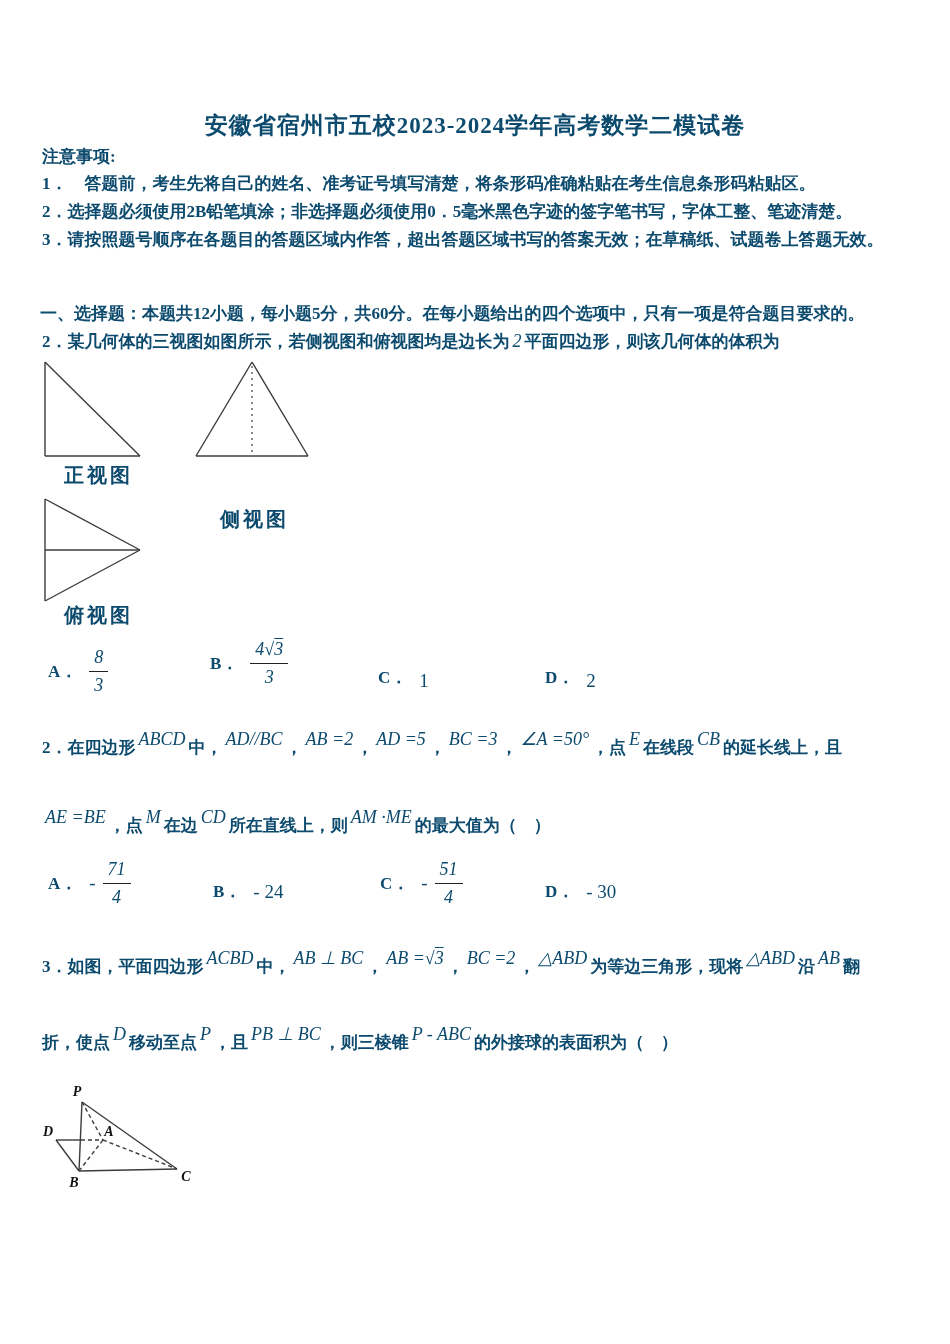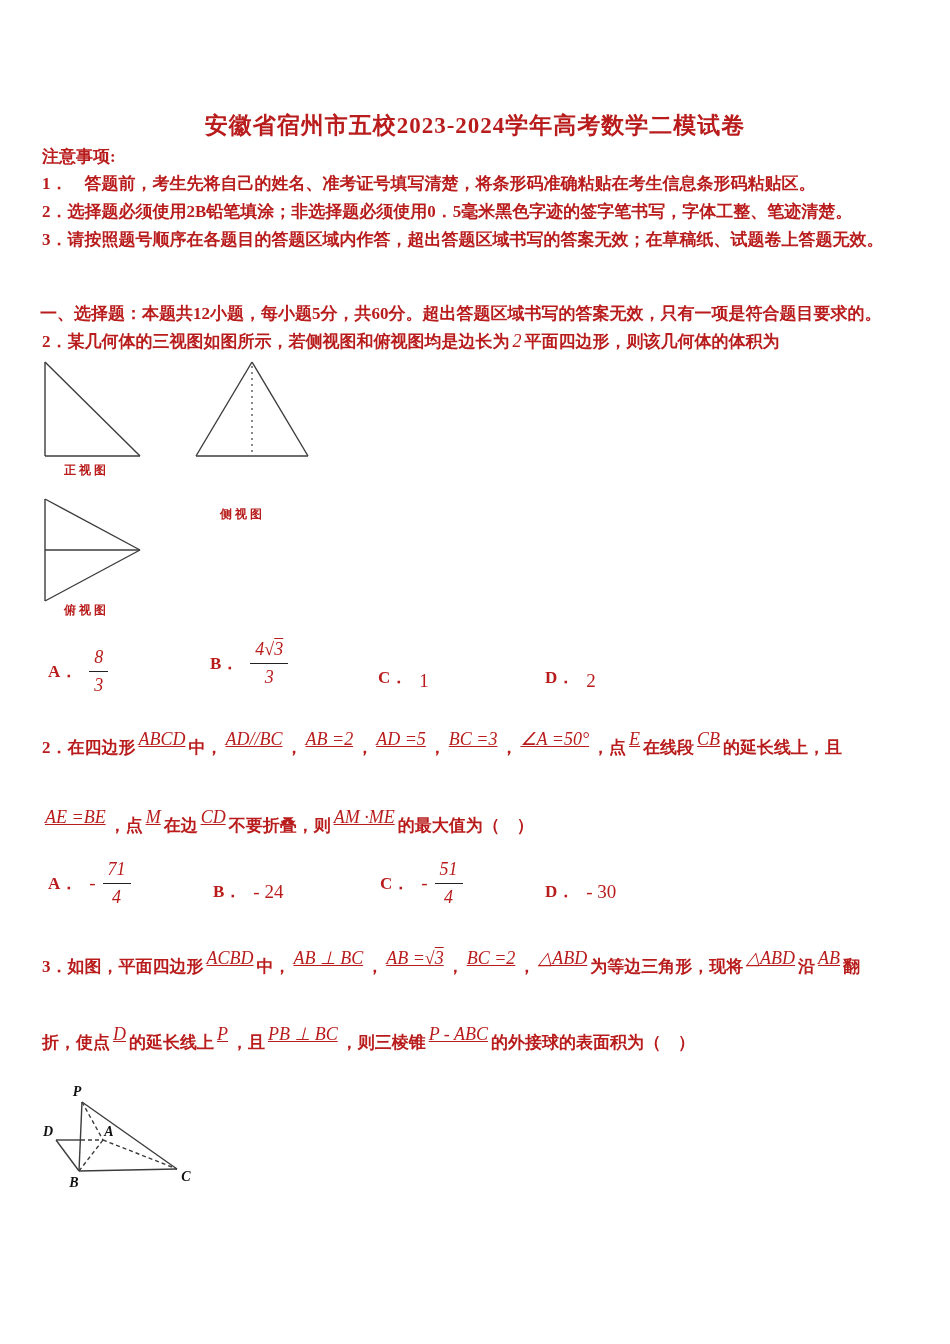--- a/index.html
+++ b/index.html
@@ -1,46 +1,46 @@
 <!DOCTYPE html>
 <html><head>
 <meta charset="utf-8">
 <style>
   * { margin:0; padding:0; box-sizing:border-box; }
   html,body { background:#ffffff; }
   .page {
     position:relative; width:950px; height:1344px; margin:0 auto;
-    background:#ffffff; color:#b91c1c; overflow:hidden;
+    background:#ffffff; color:#0c4a6e; overflow:hidden;
     font-family:"Liberation Serif", serif;
   }
   .abs { position:absolute; }
   .title {
     top:110px; left:0; width:950px; text-align:center;
     font-size:23px; font-weight:bold; letter-spacing:1px;
   }
   .textline { position:absolute; white-space:nowrap; font-size:17px; font-weight:bold; line-height:1.25; }
   .m {
     font-family:"Liberation Serif", serif; font-style:italic;
     font-weight:normal; font-size:18px; margin:0 3px;
   }
-  .r { position:relative; top:-8px; display:inline-block;text-decoration:underline; }
+  .r { position:relative; top:-8px; display:inline-block; }
   .low { position:relative; top:3px; }
   .opt { position:absolute; display:flex; align-items:center; gap:12px; }
   .opt-label { font-size:17px; font-weight:bold; white-space:nowrap; }
   .opt-val { font-family:"Liberation Serif", serif; font-weight:normal; font-size:19px; white-space:nowrap; }
   .frac {
     display:inline-block; text-align:center; font-family:"Liberation Serif", serif;
     font-style:italic; font-weight:normal; font-size:18px; line-height:1.25;
   }
   .frac .num { display:block; border-bottom:1.4px solid #222; padding:0 5px 2px; }
   .frac .den { display:block; padding-top:2px; }
   .minus { font-family:"Liberation Serif", serif; font-weight:normal; font-size:19px; margin-right:1px; }
   .ol { text-decoration:overline; }
   .sqrt-sign { font-style:normal; }
-  .fig-label { position:absolute; font-size:12px; font-weight:bold; letter-spacing:3px; }
+  .fig-label { position:absolute; font-size:20px; font-weight:bold; letter-spacing:3px; }
   svg { display:block; }
   svg line, svg polyline, svg polygon { stroke:#3c3c3c; stroke-width:1.4; fill:none; }
   svg .dash { stroke-dasharray:4,3; }
   svg .dot { stroke-dasharray:2,4; stroke-width:1.2; }
   svg text {
     font-family:"Liberation Serif", serif; font-style:italic;
     font-size:14px; fill:#111; stroke:none; font-weight:bold;
   }
 </style>
 </head>
@@ -48,21 +48,21 @@
 
 <div class="page">
 
   <div class="abs title">安徽省宿州市五校2023-2024学年高考数学二模试卷</div>
 
   <div class="textline" style="left:42px; top:146px;">注意事项:</div>
   <div class="textline" style="left:42px; top:173px;">1．　答题前，考生先将自己的姓名、准考证号填写清楚，将条形码准确粘贴在考生信息条形码粘贴区。</div>
   <div class="textline" style="left:42px; top:201px;">2．选择题必须使用2B铅笔填涂；非选择题必须使用0．5毫米黑色字迹的签字笔书写，字体工整、笔迹清楚。</div>
   <div class="textline" style="left:42px; top:229px;">3．请按照题号顺序在各题目的答题区域内作答，超出答题区域书写的答案无效；在草稿纸、试题卷上答题无效。</div>
 
-  <div class="textline" style="left:40px; top:303px;">一、选择题：本题共12小题，每小题5分，共60分。超出答题区域书写的答案无效，只有一项是符合题目要求的。</div>
+  <div class="textline" style="left:40px; top:303px;">一、选择题：本题共12小题，每小题5分，共60分。在每小题给出的四个选项中，只有一项是符合题目要求的。</div>
 
   <div class="textline" style="left:42px; top:330px;">
     <span>2．某几何体的三视图如图所示，若侧视图和俯视图均是边长为</span><span class="m">2</span><span>平面四边形，则该几何体的体积为</span>
   </div>
 
   <svg class="abs" style="left:40px; top:356px;" width="106" height="104" viewBox="0 0 106 104">
     <line x1="5" y1="6" x2="5" y2="100"></line>
     <line x1="5" y1="100" x2="100" y2="100"></line>
     <line x1="5" y1="6" x2="100" y2="100"></line>
   </svg>
@@ -105,21 +105,21 @@
   <div class="opt" style="left:545px; top:666px;">
     <span class="opt-label">D．</span>
     <span class="opt-val low">2</span>
   </div>
 
   <div class="textline" style="left:42px; top:736px;">
     <span>2．在四边形</span><span class="m r">ABCD</span><span>中，</span><span class="m r">AD//BC</span><span>，</span><span class="m r">AB =2</span><span>，</span><span class="m r">AD =5</span><span>，</span><span class="m r">BC =3</span><span>，</span><span class="m r">∠A =50°</span><span>，点</span><span class="m r">E</span><span>在线段</span><span class="m r">CB</span><span>的延长线上，且</span>
   </div>
 
   <div class="textline" style="left:42px; top:814px;">
-    <span class="m r">AE =BE</span><span>，点</span><span class="m r">M</span><span>在边</span><span class="m r">CD</span><span>不要折叠，则</span><span class="m r">AM ·ME</span><span>的最大值为（　）</span>
+    <span class="m r">AE =BE</span><span>，点</span><span class="m r">M</span><span>在边</span><span class="m r">CD</span><span>所在直线上，则</span><span class="m r">AM ·ME</span><span>的最大值为（　）</span>
   </div>
 
   <div class="opt" style="left:48px; top:858px;">
     <span class="opt-label">A．</span>
     <span class="minus">-</span>
     <span class="frac" style="margin-left:-6px;">
       <span class="num">71</span>
       <span class="den">4</span>
     </span>
   </div>
@@ -138,21 +138,21 @@
   <div class="opt" style="left:545px; top:880px;">
     <span class="opt-label">D．</span>
     <span class="opt-val">- 30</span>
   </div>
 
   <div class="textline" style="left:42px; top:955px;">
     <span>3．如图，平面四边形</span><span class="m r">ACBD</span><span>中，</span><span class="m r">AB ⊥ BC</span><span>，</span><span class="m r"><span>AB =</span><span class="sqrt-sign">√</span><span class="ol">3</span></span><span>，</span><span class="m r">BC =2</span><span>，</span><span class="m r">△ABD</span><span>为等边三角形，现将</span><span class="m r">△ABD</span><span>沿</span><span class="m r">AB</span><span>翻</span>
   </div>
 
   <div class="textline" style="left:42px; top:1031px;">
-    <span>折，使点</span><span class="m r">D</span><span>的延长线上</span><span class="m r">P</span><span>，且</span><span class="m r">PB ⊥ BC</span><span>，则三棱锥</span><span class="m r">P - ABC</span><span>的外接球的表面积为（　）</span>
+    <span>折，使点</span><span class="m r">D</span><span>移动至点</span><span class="m r">P</span><span>，且</span><span class="m r">PB ⊥ BC</span><span>，则三棱锥</span><span class="m r">P - ABC</span><span>的外接球的表面积为（　）</span>
   </div>
 
   <svg class="abs" style="left:36px; top:1082px;" width="175" height="120" viewBox="0 0 175 120">
     <line x1="46" y1="20" x2="43" y2="89"></line>
     <line x1="46" y1="20" x2="141" y2="87"></line>
     <line x1="43" y1="89" x2="141" y2="87"></line>
     <line x1="20" y1="58" x2="43" y2="89"></line>
     <line x1="20" y1="58" x2="45" y2="58"></line>
     <line class="dash" x1="45" y1="58" x2="67" y2="58"></line>
     <line class="dash" x1="46" y1="20" x2="67" y2="58"></line>

